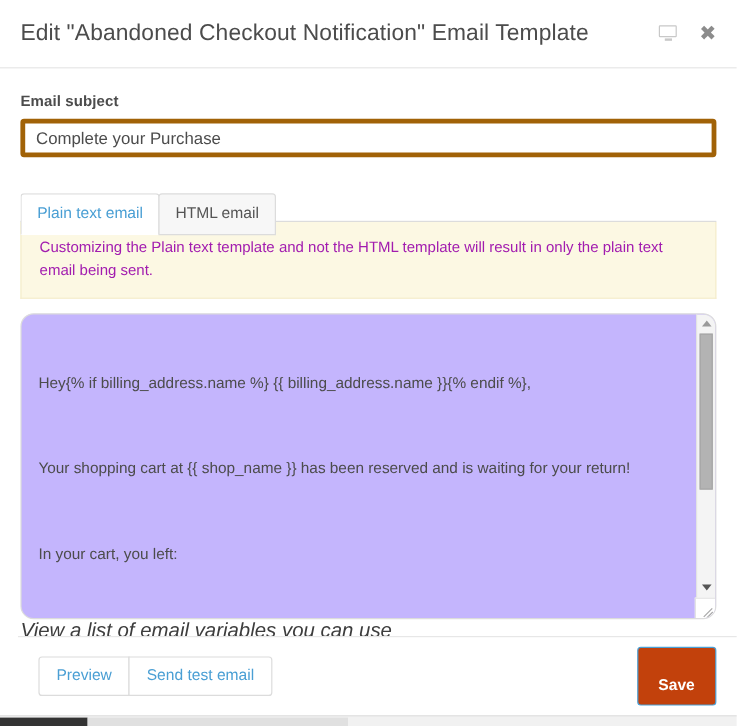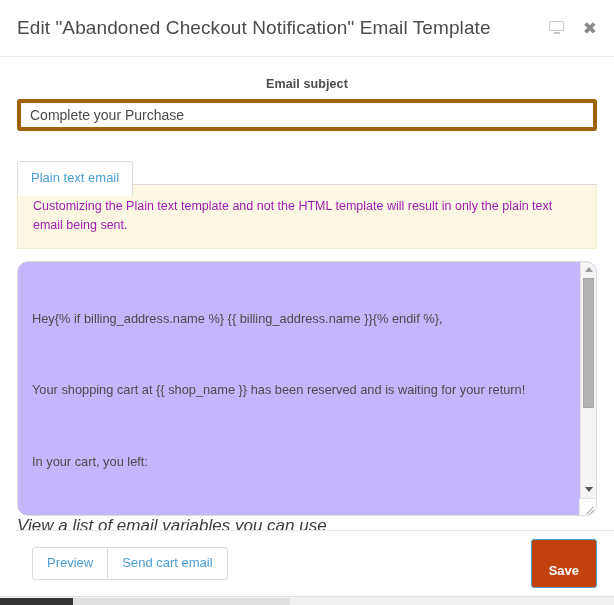--- a/index.html
+++ b/index.html
@@ -71,21 +71,20 @@
   
   .modal-body {
     padding: 20px 17px 0 17px;
   }
   .field-label {
     font-size: 12.5px;
     font-weight: bold;
     color: #4c4c4c;
     margin-bottom: 8px;
     letter-spacing: 0.1px;
-    text-align: center;
   }
   .subject-input {
     width: 100%;
     box-sizing: border-box;
     height: 32px;
     border: 4px solid #a16207;
     border-radius: 3px;
     padding: 0 9px;
     font-size: 14px;
     color: #4c4c4c;
@@ -333,20 +332,21 @@
 </div>
 
 <div class="modal-body">
 
   <div class="field-label">Email subject</div>
   <input class="subject-input" type="text" value="Complete your Purchase" style="">
 
   
   <div class="tabs">
     <div class="tab active">Plain text email</div>
+    <div class="tab inactive">HTML email</div>
   </div>
 
   
   <div class="warning">Customizing the Plain text template and not the HTML template will result in only the plain text email being sent.</div>
 
   
   <div class="editor-wrap">
     <div class="editor-content">
       <p>Hey{% if billing_address.name %} {{ billing_address.name }}{% endif %},</p>
       <p>Your shopping cart at {{ shop_name }} has been reserved and is waiting for your return!</p>
@@ -373,21 +373,21 @@
         <i></i>
     </div>
   </div>
 
   <a class="var-link">View a list of email variables you can use</a>
 </div>
 
 <div class="modal-footer">
   <div class="btn-group">
     <button class="btn">Preview</button>
-    <button class="btn">Send cart email</button>
+    <button class="btn">Send test email</button>
   </div>
   <div class="footer-spacer"></div>
   <button class="btn btn-save">Save</button>
 </div>
 
 <div class="page-hscroll">
   <div class="hthumb"></div>
   <div class="htrack-b"></div>
 </div>
 

